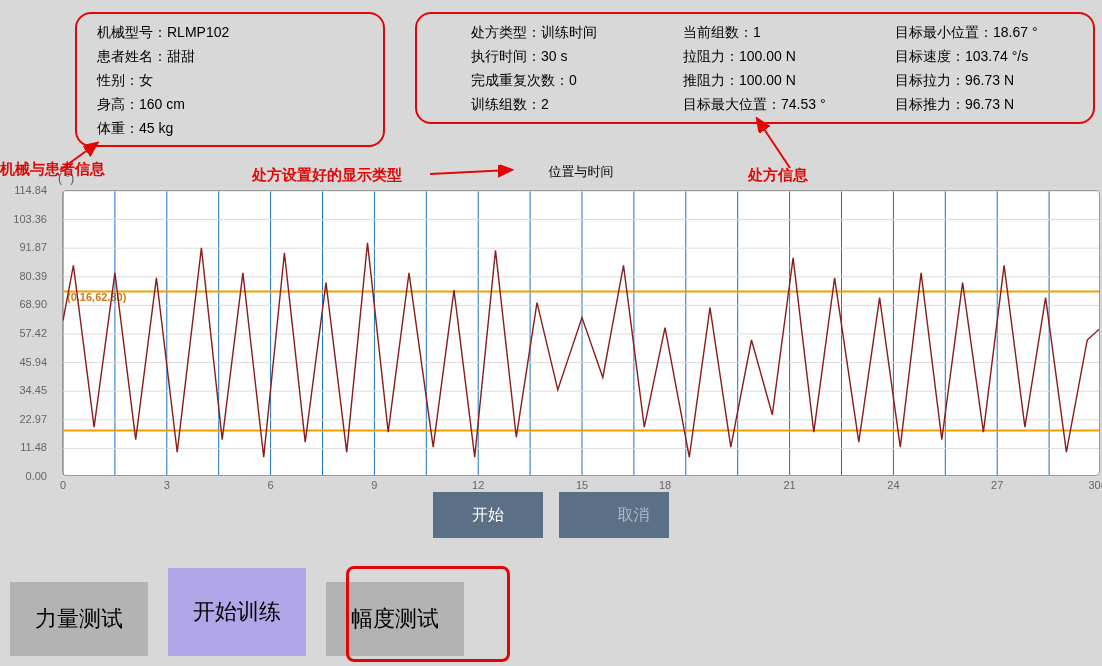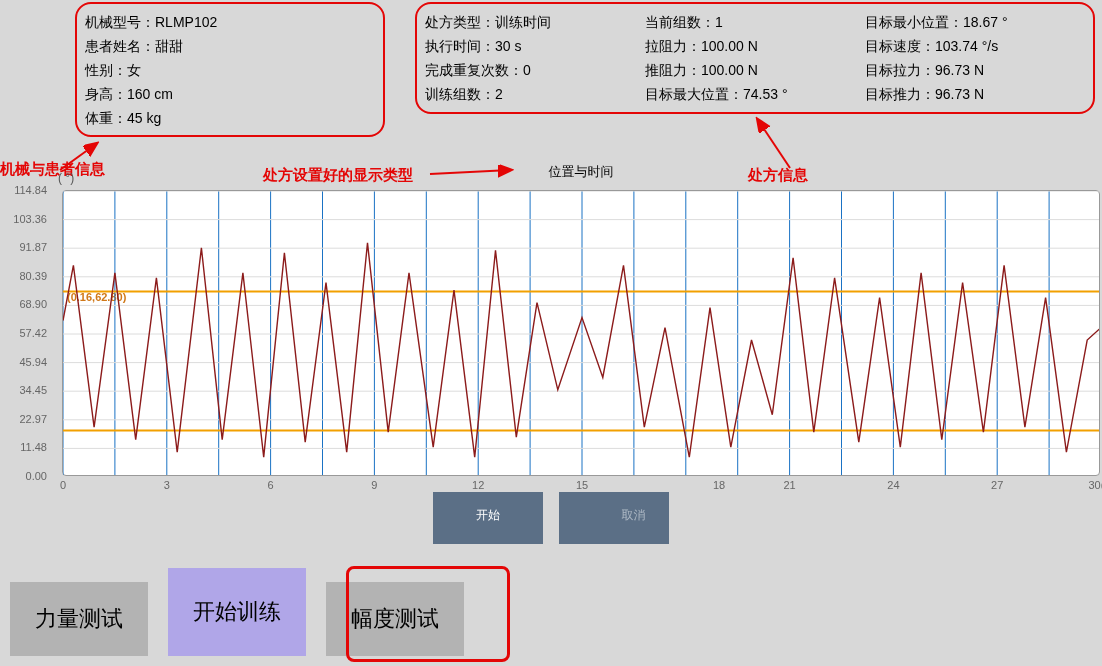--- a/index.html
+++ b/index.html
@@ -11,38 +11,38 @@
     font-size: 14px;
     color: #000;
     position: relative;
     overflow: hidden;
   }
   .info-bar { position: relative; height: 140px; }
   .info-box {
     position: absolute;
     border: 2px solid #e40606;
     border-radius: 16px;
-    padding: 6px 8px;
+    padding: 6px 20px;
     line-height: 24px;
-    top: 2px;
+    top: 12px;
   }
   #box-patient { left: 75px; width: 310px; height: 135px; }
   #box-rx      { left: 415px; width: 680px; height: 112px; }
   .rx-cols { display: flex; }
-  .rx-col { flex: 1 1 0; }
+  .rx-col { flex: 1 1 0; margin-left: 34px; }
   .annot-label {
     position: absolute;
     color: #e40606;
     font-weight: bold;
     font-size: 15px;
     white-space: nowrap;
     pointer-events: none;
   }
   #lbl-patient  { left: 0;   top: 160px; }
-  #lbl-rx-type  { left: 263px; top: 166px; }
+  #lbl-rx-type  { left: 252px; top: 166px; }
   #lbl-rx-info  { left: 748px; top: 166px; }
   #lbl-live     { left: 550px; top: 248px; }
   #lbl-targets  { left: 360px; top: 365px; }
   .annot-svg {
     position: absolute;
     left: 0; top: 0;
     width: 1102px; height: 666px;
     pointer-events: none;
   }
   .annot-svg line, .annot-svg polygon { stroke: #e40606; fill: #e40606; }
@@ -96,26 +96,26 @@
   .hline  { stroke: #f2a000; stroke-width: 2; }
   .curve  { stroke: #8c1b1b; stroke-width: 1.4; fill: none; }
 
   
   .act-row {
     position: absolute;
     left: 0; right: 0; top: 492px;
     display: flex; justify-content: center; gap: 16px;
   }
   .act-btn {
-    width: 110px; height: 52px;
+    width: 110px; height: 46px;
     background: #5b6f86;
     color: #fff;
     text-align: center;
     line-height: 46px;
-    font-size: 12px;
+    font-size: 16px;
     cursor: pointer;
   }
   .act-btn.disabled { color: #aeb9c5; cursor: default; padding-left: 39px; }
 
   
   .tab-row {
     position: absolute;
     left: 10px; bottom: 10px;
     display: flex; gap: 20px;
     align-items: flex-end;
@@ -253,21 +253,21 @@
     <div class="y-tick" style="top: 78.8px;">80.39</div>
     <div class="y-tick" style="top: 50.2px;">91.87</div>
     <div class="y-tick" style="top: 21.6px;">103.36</div>
     <div class="y-tick" style="top: -7px;">114.84</div>
     <div class="x-tick" style="left: -20px;">0</div>
     <div class="x-tick" style="left: 83.8px;">3</div>
     <div class="x-tick" style="left: 187.6px;">6</div>
     <div class="x-tick" style="left: 291.4px;">9</div>
     <div class="x-tick" style="left: 395.2px;">12</div>
     <div class="x-tick" style="left: 499px;">15</div>
-    <div class="x-tick" style="left: 636px;">18</div>
+    <div class="x-tick" style="left: 582px;">18</div>
     <div class="x-tick" style="left: 706.6px;">21</div>
     <div class="x-tick" style="left: 810.4px;">24</div>
     <div class="x-tick" style="left: 914.2px;">27</div>
     <div class="x-tick" style="left: 1018px;">30(s)</div>
   </div>
 
 <div class="act-row">
   <div class="act-btn">开始</div>
   <div class="act-btn disabled">取消</div>
 </div>

